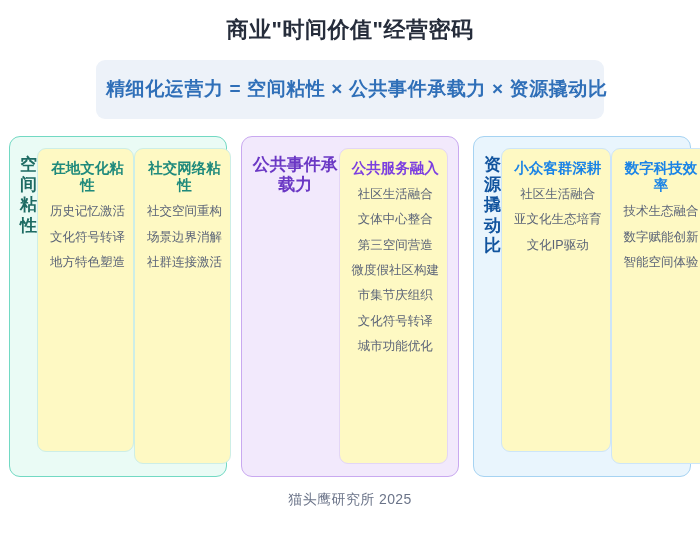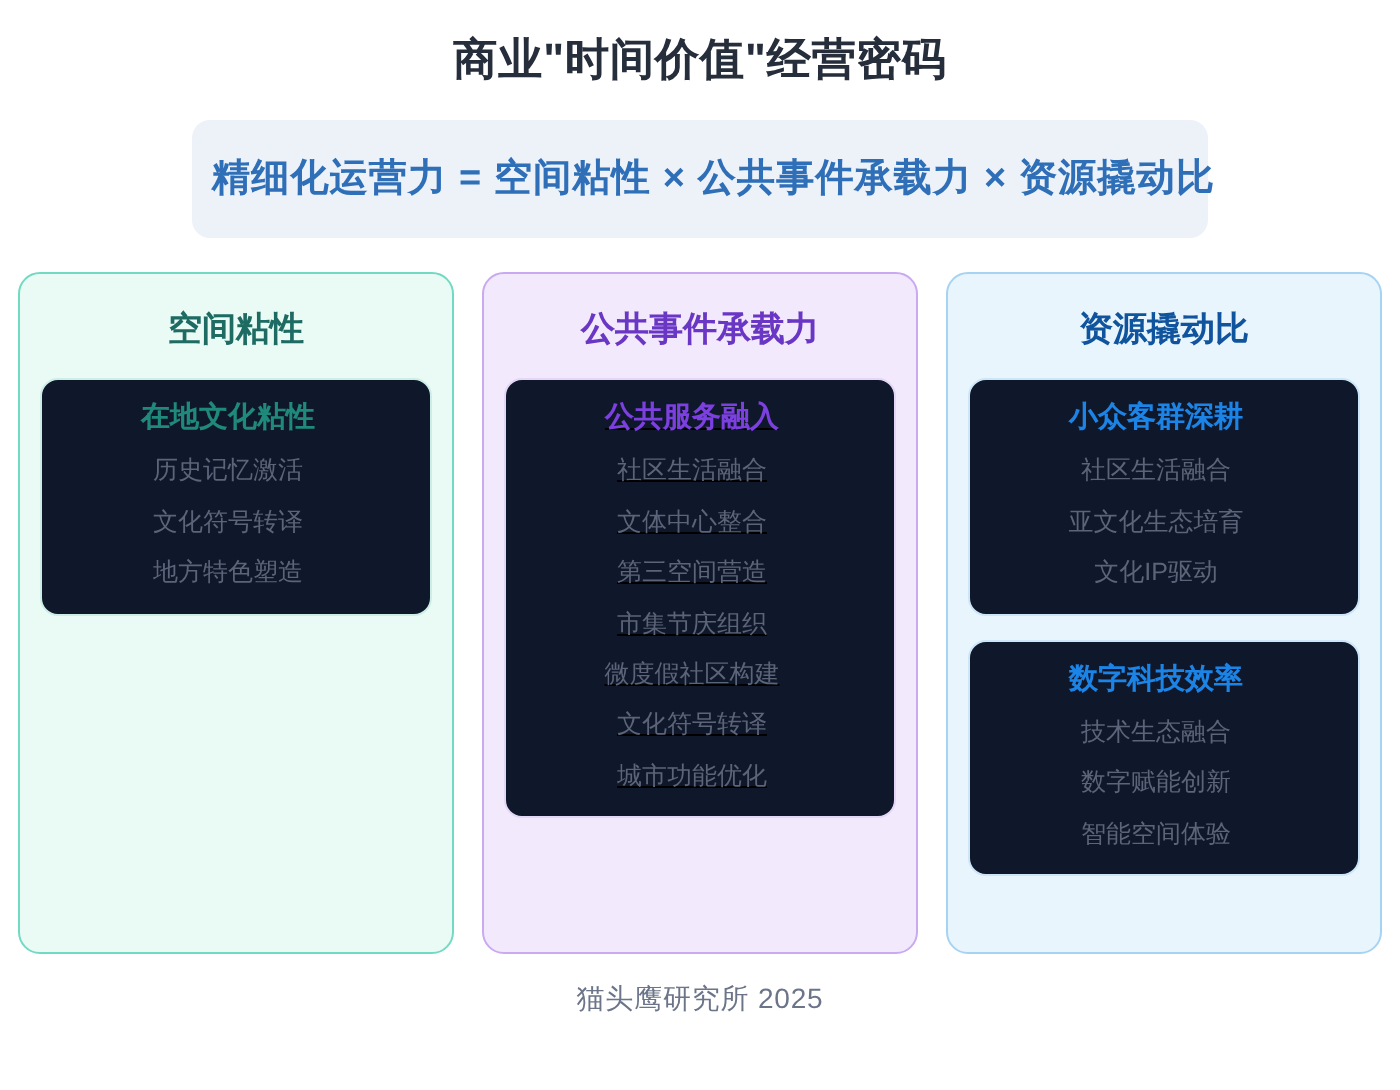--- a/index.html
+++ b/index.html
@@ -60,51 +60,51 @@
     gap: 14px;
     margin-top: 17px;
   }
   .column {
     width: 218px;
     box-sizing: border-box;
     border-radius: 11px;
     border: 1.5px solid #cccccc;
     padding: 11px 10px 12px 10px;
     display: flex;
-    flex-direction: column;
+    flex-direction: row;
     align-items: stretch;
     height: 341px;
   }
   .column.teal   { background: #eafbf5; border-color: #72d9c3; }
   .column.purple { background: #f2e9fc; border-color: #c9a9f0; }
   .column.blue   { background: #e9f5fd; border-color: #a6d3f2; }
 
   .col-title {
     text-align: center;
     font-size: 17px;
     font-weight: bold;
     margin: 7px 0 14px 0;
     line-height: 1.2;
   }
   .column.teal   .col-title { color: #1d6b63; }
   .column.purple .col-title { color: #6a37c4; }
   .column.blue   .col-title { color: #11549e; }
 
   
   .card {
-    background: #0f172a;
+    background: #fef9c3;
     border-radius: 9px;
     border: 1px solid #dfe7ee;
-    padding: 11px 8px 12px 0;
+    padding: 11px 8px 12px 12px;
     margin-bottom: 12px;
     text-align: center;
   }
   .card:last-child { margin-bottom: 0; }
   .column.teal   .card { border-color: #cdeee6; }
-  .column.purple .card { border-color: #e3d6f6; text-decoration: underline; }
+  .column.purple .card { border-color: #e3d6f6; }
   .column.blue   .card { border-color: #cde5f8; }
 
   .card-title {
     font-size: 14.5px;
     font-weight: bold;
     margin-bottom: 10px;
     line-height: 1.2;
   }
   .column.teal   .card-title { color: #1f8a7c; }
   .column.purple .card-title { color: #7c3fe0; }
@@ -148,32 +148,38 @@
     <div class="column teal">
       <div class="col-title">空间粘性</div>
 
       <div class="card">
         <div class="card-title">在地文化粘性</div>
         <p class="card-item">历史记忆激活</p>
         <p class="card-item">文化符号转译</p>
         <p class="card-item">地方特色塑造</p>
       </div>
 
+      <div class="card">
+        <div class="card-title">社交网络粘性</div>
+        <p class="card-item">社交空间重构</p>
+        <p class="card-item">场景边界消解</p>
+        <p class="card-item">社群连接激活</p>
+      </div>
     </div>
 
     <div class="column purple">
       <div class="col-title">公共事件承载力</div>
 
       <div class="card">
         <div class="card-title">公共服务融入</div>
         <p class="card-item">社区生活融合</p>
         <p class="card-item">文体中心整合</p>
         <p class="card-item">第三空间营造</p>
+        <p class="card-item">微度假社区构建</p>
         <p class="card-item">市集节庆组织</p>
-        <p class="card-item">微度假社区构建</p>
         <p class="card-item">文化符号转译</p>
         <p class="card-item">城市功能优化</p>
       </div>
     </div>
 
     <div class="column blue">
       <div class="col-title">资源撬动比</div>
 
       <div class="card">
         <div class="card-title">小众客群深耕</div>

